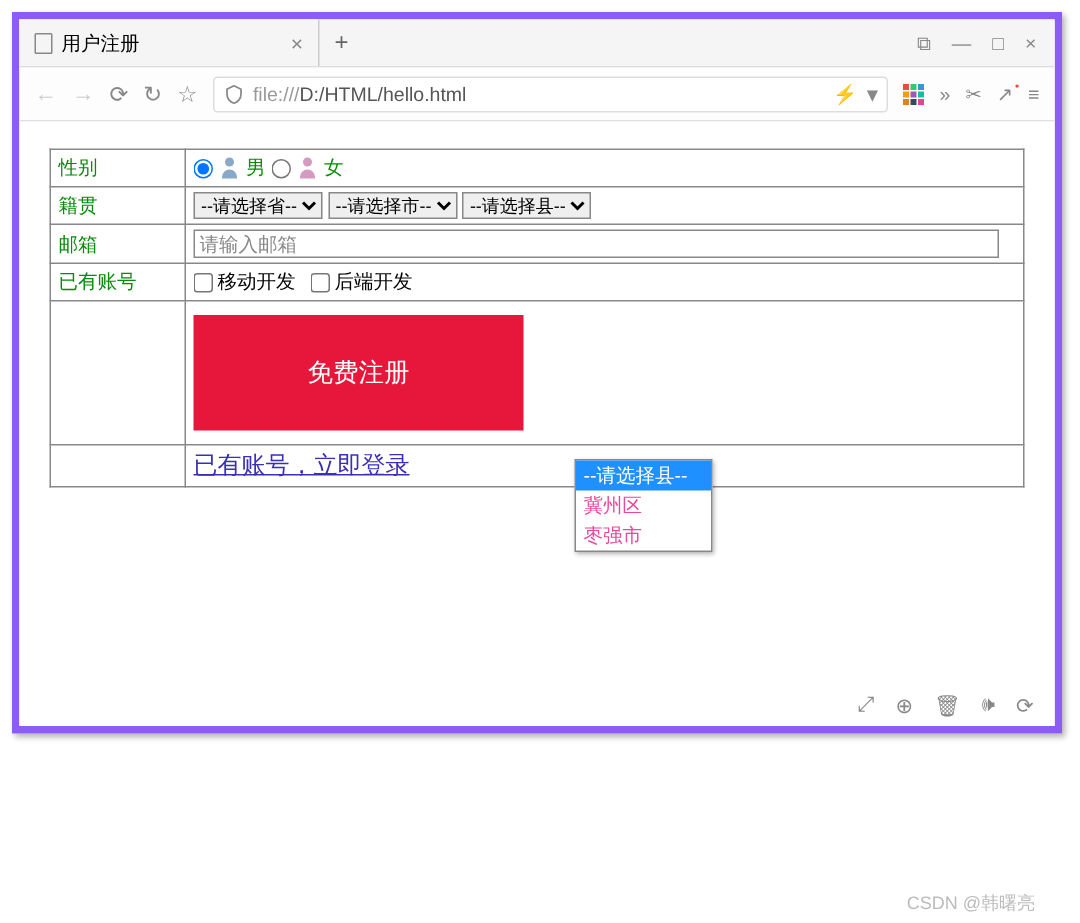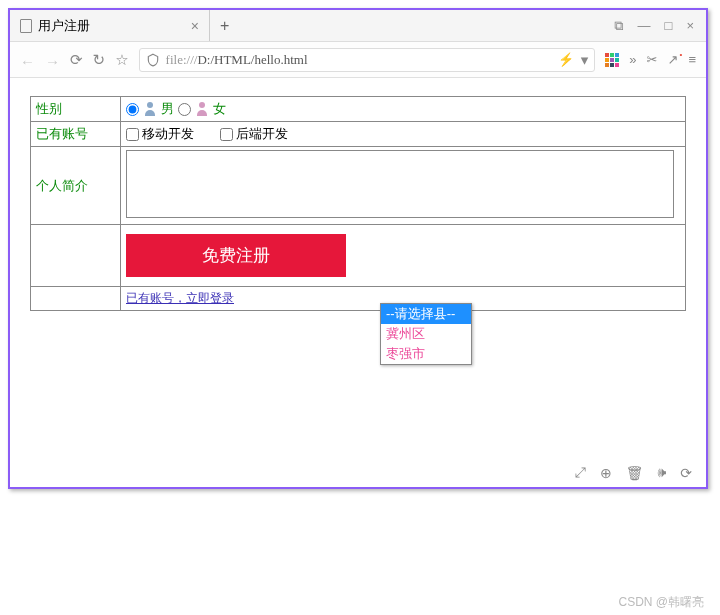--- a/index.html
+++ b/index.html
@@ -1,59 +1,59 @@
 <!DOCTYPE html>
 <html><head>
 <meta charset="utf-8">
 <style>
 * { box-sizing: border-box; margin: 0; padding: 0; }
 body { font-family: "Microsoft YaHei", Arial, sans-serif; font-size: 13px; background: #fff; width: 720px; height: 615px; position: relative; }
-.outer-border { border: 2px solid #8b5cf6; width: 700px; height: 481px; margin: 8px; position: relative; background: #fff; box-shadow: 2px 2px 4px rgba(0,0,0,0.3); }
+.outer-border { border: 5px solid #8b5cf6; width: 700px; height: 481px; margin: 8px; position: relative; background: #fff; box-shadow: 2px 2px 4px rgba(0,0,0,0.3); }
 .window { background: #f5f5f5; height: 100%; display: flex; flex-direction: column; }
 .titlebar { display: flex; align-items: center; height: 32px; background: #f5f5f5; border-bottom: 1px solid #ddd; }
 .tab { display: flex; align-items: center; gap: 6px; padding: 0 10px; height: 100%; background: #f5f5f5; border-right: 1px solid #ccc; min-width: 200px; }
 .doc-icon { width: 12px; height: 14px; border: 1px solid #888; border-radius: 1px; position: relative; }
 .tab-close { margin-left: auto; color: #888; cursor: pointer; font-size: 14px; }
 .new-tab { padding: 0 10px; color: #666; font-size: 16px; cursor: pointer; }
 .win-controls { margin-left: auto; display: flex; gap: 14px; padding: 0 12px; color: #888; font-size: 13px; }
 .win-controls span { cursor: pointer; }
 .addrbar { display: flex; align-items: center; gap: 10px; height: 36px; padding: 0 10px; background: #fdfdfd; border-bottom: 1px solid #e0e0e0; }
 .nav-btn { color: #888; font-size: 15px; cursor: pointer; }
 .nav-btn.disabled { color: #ccc; }
 .url-area { display: flex; align-items: center; flex: 1; gap: 6px; border: 1px solid #ddd; border-radius: 3px; padding: 2px 6px; background: #fff; }
 .shield { width: 14px; height: 14px; color: #888; }
-.url-text { flex: 1; color: #555; font-size: 13px; font-family: Liberation Serif, serif; }
+.url-text { flex: 1; color: #555; font-size: 13px; }
 .bolt { color: #888; }
 .dots { display: grid; grid-template-columns: repeat(3,4px); gap: 1px; }
 .dots span:nth-child(1){background:#e74c3c}.dots span:nth-child(2){background:#2ecc71}.dots span:nth-child(3){background:#3498db}.dots span:nth-child(4){background:#f39c12}.dots span:nth-child(5){background:#9b59b6}.dots span:nth-child(6){background:#1abc9c}.dots span:nth-child(7){background:#e67e22}.dots span:nth-child(8){background:#34495e}.dots span:nth-child(9){background:#e84393}
 .dots span { width:4px; height:4px; }
 .ext-icon { color: #888; font-size: 13px; cursor: pointer; }
 .content { flex: 1; background: #fff; padding: 18px 20px; overflow: hidden; position: relative; }
 h1.title { color: #1a4fd8; text-align: center; font-size: 22px; font-weight: bold; margin-bottom: 16px; }
 table.form { width: 100%; border-collapse: collapse; }
 table.form td { border: 1px solid #888; padding: 3px 5px; vertical-align: middle; }
 table.form td.label { width: 90px; color: #0a8a0a; }
 .radio-row { display: flex; align-items: center; gap: 4px; }
 .person-icon { display: inline-block; width: 14px; height: 14px; position: relative; }
 .person-icon::before { content:""; position:absolute; top:0; left:4px; width:6px; height:6px; border-radius:50%; background:#8aa8c8; }
 .person-icon::after { content:""; position:absolute; bottom:0; left:2px; width:10px; height:6px; border-radius:5px 5px 0 0; background:#8aa8c8; }
 .person-icon.f::before,.person-icon.f::after{background:#d49ac0;}
 select.native { font-size: 12px; border: 1px solid #888; background: #efefef; }
 input[type=text].field { width: 98%; border: 1px solid #888; padding: 1px 3px; font-size: 13px; }
 input[type=text].field::placeholder { color: #888; }
-.checkbox-row { display: flex; gap: 26px; align-items: center; }
+.checkbox-row { display: flex; gap: 10px; align-items: center; }
 .checkbox-row label { display: flex; align-items: center; gap: 3px; }
 textarea.intro { width: 99%; height: 68px; border: 1px solid #888; resize: none; }
-.submit-btn { background: #e6173a; color: #fff; border: none; padding: 10px 0; width: 220px; font-size: 17px; cursor: pointer; margin: 6px 0; }
-a.login-link { color: #3a2fb5; font-size: 12px; }
+.submit-btn { background: #e6173a; color: #fff; border: none; padding: 27px 0; width: 220px; font-size: 17px; cursor: pointer; margin: 6px 0; }
+a.login-link { color: #3a2fb5; font-size: 16px; }
 .dropdown-menu { position: absolute; top: 225px; left: 370px; width: 92px; background: #fff; border: 1px solid #888; box-shadow: 1px 1px 3px rgba(0,0,0,0.3); z-index: 10; }
 .dropdown-menu .opt { padding: 1px 5px; color: #ec4899; font-size: 13px; cursor: pointer; }
 .dropdown-menu .opt.selected { background: #1e90ff; color: #fff; }
 .status-bar { position: absolute; bottom: 6px; right: 14px; display: flex; gap: 14px; color: #888; font-size: 14px; align-items: center; }
-.credit { position: absolute; bottom: 4px; right: 16px; color: #bbb; font-size: 12px; }
+.credit { position: absolute; bottom: 4px; right: 30px; color: #bbb; font-size: 12px; }
 </style>
 </head>
 <body>
 
 <div class="outer-border">
 <div class="window">
 
 <div class="titlebar">
   <div class="tab">
     <span class="doc-icon"></span>
@@ -111,37 +111,45 @@
           <input type="radio" checked="" style="">
           <span class="person-icon"></span>
           <span style="color:#0a8a0a">男</span>
           <input type="radio" style="">
           <span class="person-icon f"></span>
           <span style="color:#0a8a0a">女</span>
         </div>
       </td>
     </tr>
     <tr>
+      <td class="label">籍贯</td>
+      <td>
+        <select class="native"><option>--请选择省--</option></select>
+        <select class="native"><option>--请选择市--</option></select>
+        <select class="native"><option>--请选择县--</option></select>
+      </td>
+    </tr>
+    <tr>
+      <td class="label">邮箱</td>
+      <td><input type="text" class="field" placeholder="请输入邮箱" style=""></td>
+    </tr>
+    <tr>
       <td class="label">已有账号</td>
       <td>
         <div class="checkbox-row">
           <label>
                     <input type="checkbox" style="">
                     <span>移动开发</span>
                   </label>
           <label>
                     <input type="checkbox" style="">
                     <span>后端开发</span>
                   </label>
         </div>
       </td>
-    </tr>
-    <tr>
-      <td class="label">个人简介</td>
-      <td><textarea class="intro" style=""></textarea></td>
     </tr>
     <tr>
       <td class="label"></td>
       <td><button class="submit-btn">免费注册</button></td>
     </tr>
     <tr>
       <td class="label"></td>
       <td><a href="#" class="login-link">已有账号，立即登录</a></td>
     </tr>
   </tbody>

